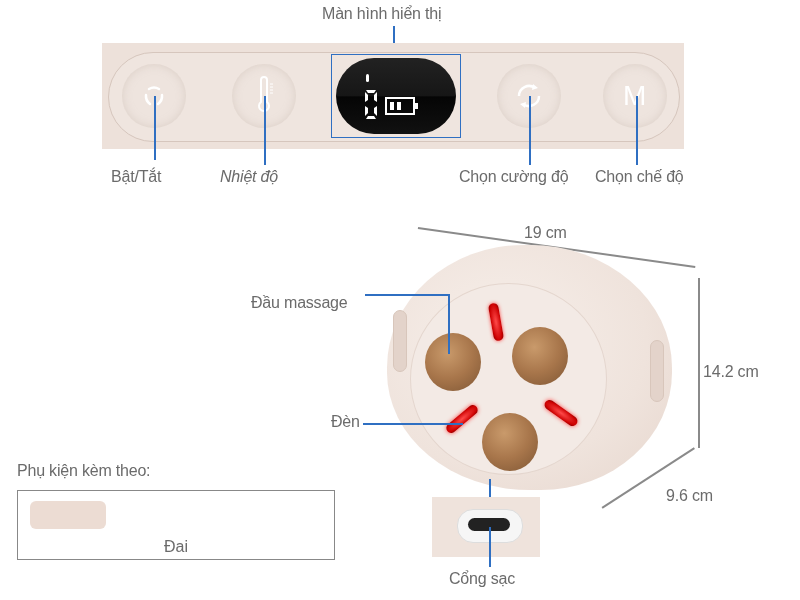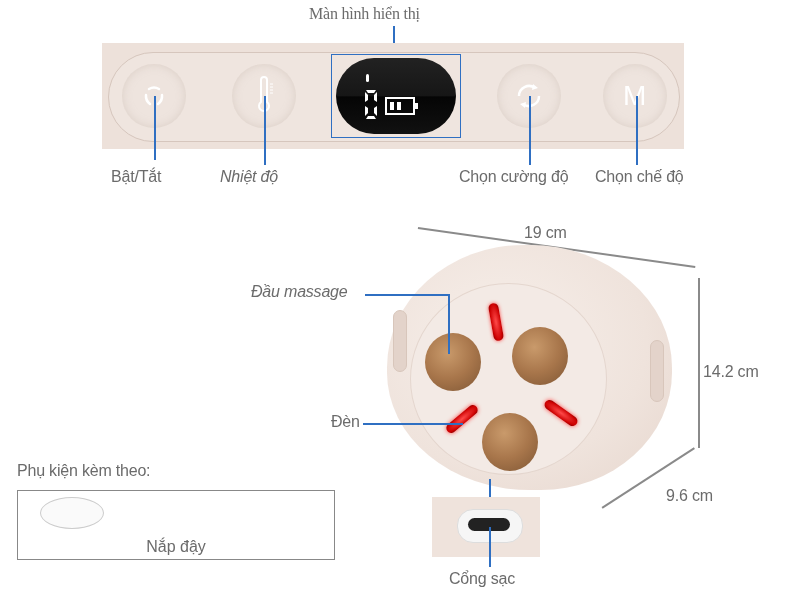--- a/index.html
+++ b/index.html
@@ -23,21 +23,21 @@
   
   .acc-table{left:17px;top:490px;width:318px;height:70px;border:1.5px solid #888;box-sizing:border-box;display:flex;}
   .acc-cell{flex:1;border-right:1.5px solid #888;position:relative;}
   .acc-cell:last-child{border-right:none;}
   .acc-label{position:absolute;bottom:3px;left:0;right:0;text-align:center;font-size:16px;color:#6b6b6b;}
   .port{left:432px;top:497px;width:108px;height:60px;background:#efe3dc;}
 </style>
 </head>
 <body>
 
-<div class="lbl" style="left:309px;top:5px;font-family:Liberation Serif, serif;">Màn hình hiển thị</div>
+<div class="lbl" style="left:322px;top:5px;">Màn hình hiển thị</div>
 <div class="bl" style="left:393px;top:26px;width:1.5px;height:28px;"></div>
 
 <div class="abs panel"></div>
 <div class="abs panel-inner"></div>
 
 <div class="btn-circle" style="left:122px;top:64px;">
   <svg width="64" height="64">
       <g fill="none" stroke="#fff" stroke-width="2.5" stroke-linecap="round">
         <path d="M27 25 A10 10 0 0 1 37 25"></path>
         <path d="M24 31 A10 10 0 0 0 28 40"></path>
@@ -105,33 +105,33 @@
 <div class="slot" style="left:393px;top:310px;"></div>
 <div class="slot" style="left:650px;top:340px;"></div>
 <div class="abs face"></div>
 <div class="ball" style="left:425px;top:333px;"></div>
 <div class="ball" style="left:512px;top:327px;"></div>
 <div class="ball" style="left:482px;top:413px;"></div>
 <div class="led" style="left:491px;top:303px;transform:rotate(-10deg);"></div>
 <div class="led" style="left:457px;top:400px;transform:rotate(50deg);"></div>
 <div class="led" style="left:556px;top:394px;transform:rotate(-55deg);"></div>
 
-<div class="lbl" style="left:251px;top:283px;font-style:italic;">Đầu massage</div>
+<div class="lbl" style="left:251px;top:294px;">Đầu massage</div>
 <div class="bl" style="left:365px;top:294px;width:84px;height:1.5px;"></div>
 <div class="bl" style="left:448px;top:294px;width:1.5px;height:60px;"></div>
 <div class="lbl" style="left:331px;top:413px;">Đèn</div>
 <div class="bl" style="left:363px;top:423px;width:100px;height:1.5px;"></div>
 
 <div class="bl" style="left:489px;top:479px;width:1.5px;height:18px;"></div>
 <div class="abs port">
   <div class="abs" style="left:25px;top:12px;width:64px;height:32px;border-radius:16px;background:#f6f6f6;border:1px solid #ddd;"></div>
   <div class="abs" style="left:36px;top:21px;width:42px;height:13px;border-radius:7px;background:#222;"></div>
 </div>
 <div class="bl" style="left:489px;top:527px;width:1.5px;height:40px;"></div>
 <div class="lbl" style="left:449px;top:570px;">Cổng sạc</div>
 
 <div class="lbl" style="left:17px;top:462px;">Phụ kiện kèm theo:</div>
 <div class="abs acc-table">
   <div class="acc-cell">
-    <div class="abs" style="left:22px;top:6px;width:62px;height:30px;border-radius:50%;border:1px solid #ccc;background:#fafafa;"></div>
-    <div class="acc-label">Nắp đậy</div>
+    <div class="abs" style="left:12px;top:10px;width:76px;height:28px;border-radius:6px;background:#ecdcd3;"></div>
+    <div class="acc-label">Đai</div>
   </div>
 </div>
 
 </body></html>

